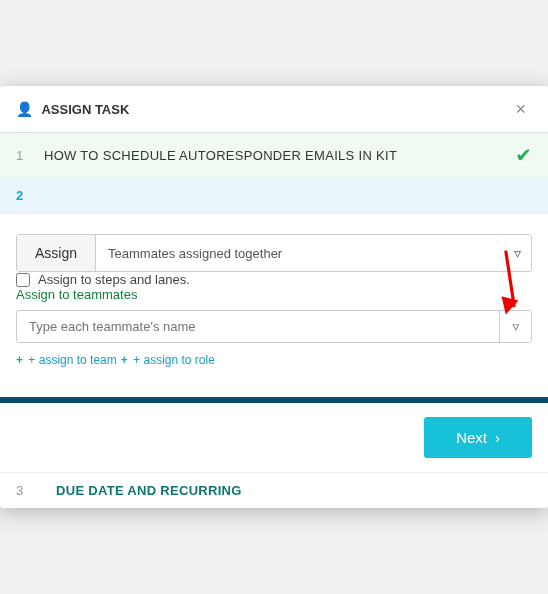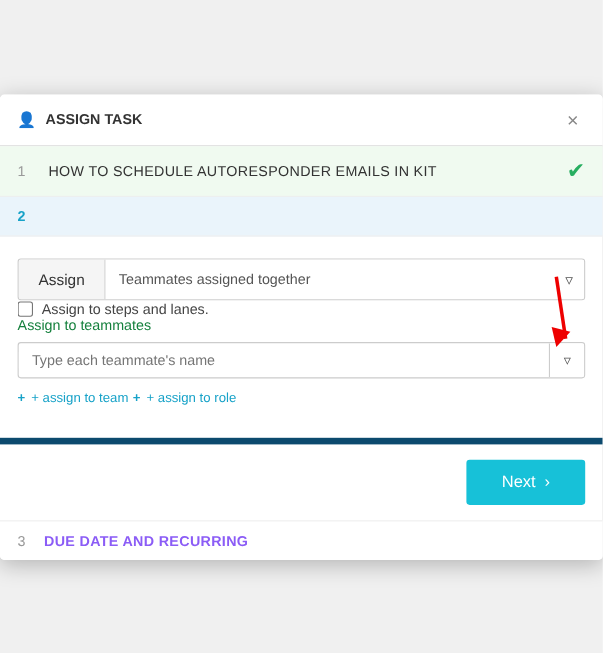--- a/index.html
+++ b/index.html
@@ -316,16 +316,16 @@
 
   <div class="next-row">
     <button class="next-btn">
       <span>Next</span>
       <span>›</span>
     </button>
   </div>
 
   <div class="step-footer">
     <span class="step-number">3</span>
-    <span style="margin-left:4px; font-size:13px; color:#8b5cf6; font-weight:bold; text-transform:uppercase; letter-spacing:0.3px;">DUE DATE AND RECURRING</span>
+    <span style="margin-left:20px; font-size:13px; color:#0f766e; font-weight:bold; text-transform:uppercase; letter-spacing:0.3px;">DUE DATE AND RECURRING</span>
   </div>
 
 </div>
 
 </body></html>

